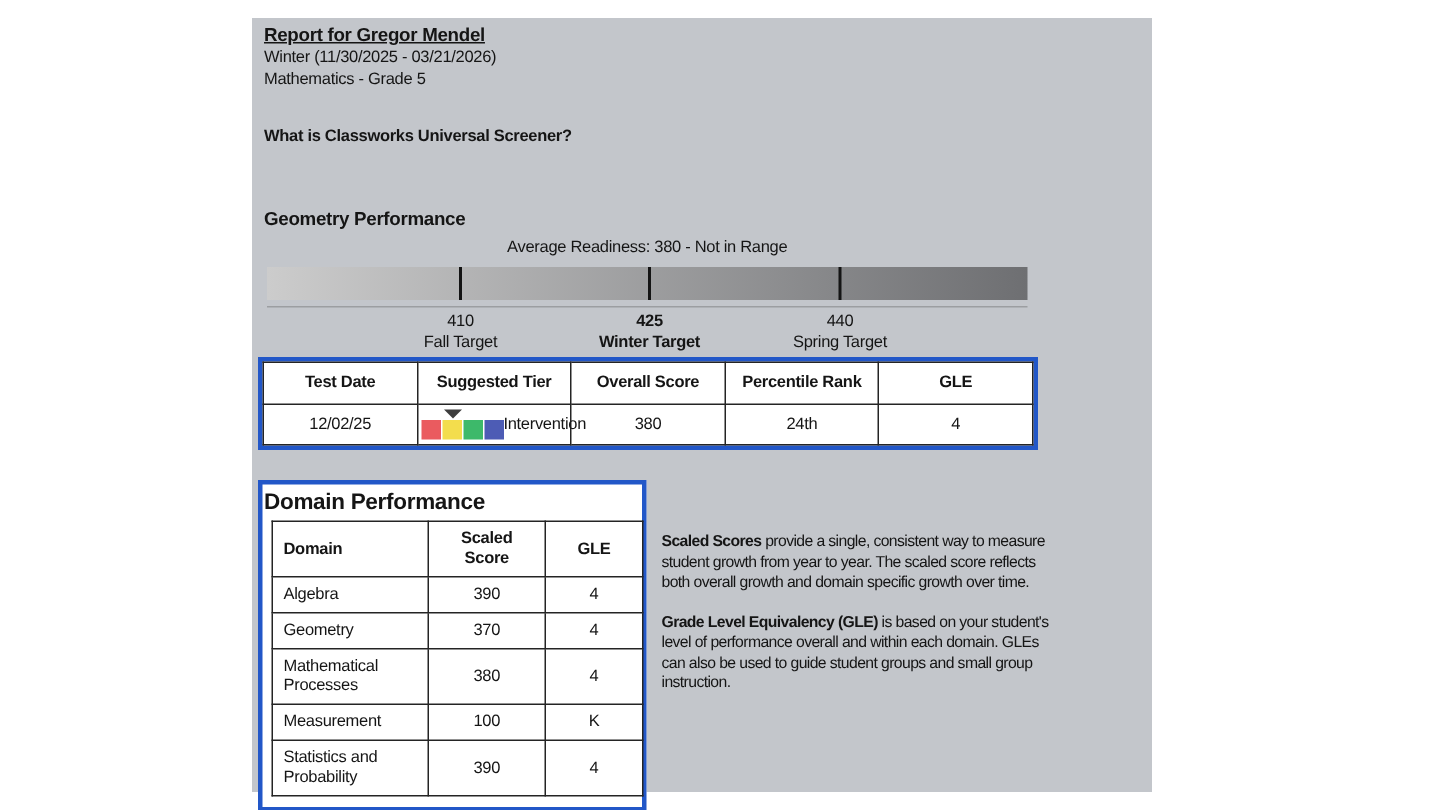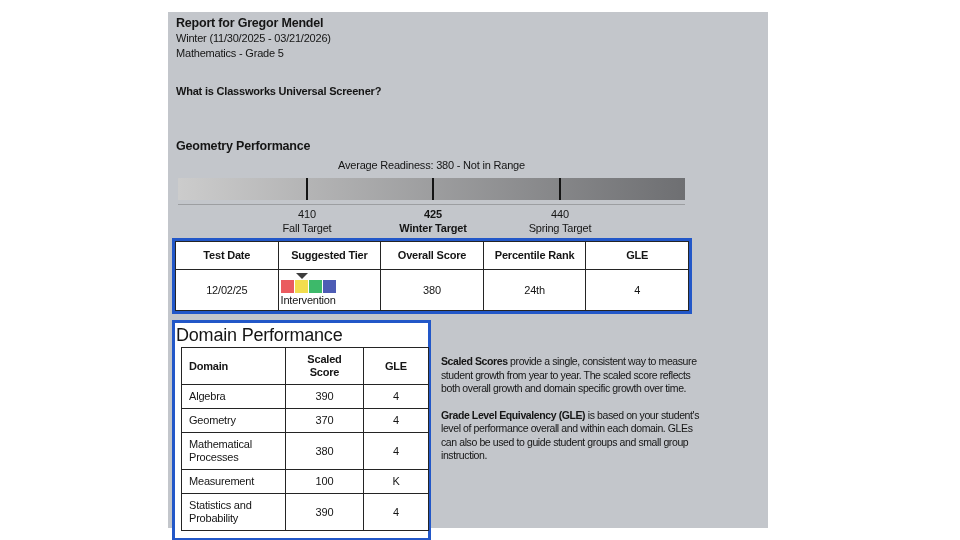--- a/index.html
+++ b/index.html
@@ -15,21 +15,21 @@
     width:960px;height:540px;background:#ffffff;position:relative;
     font-family:"Liberation Sans", sans-serif;color:#151515;
     letter-spacing:-0.2px;
   }
   .content{
     position:absolute;left:168px;top:12px;width:600px;height:516px;
     background:var(--content_bg);
   }
   
   .header-block{position:absolute;left:8px;top:3px;}
-  .report-title{font-size:12.5px;font-weight:bold;line-height:16px;}
+  .report-title{font-size:12.5px;font-weight:bold;line-height:16px;text-decoration:underline;}
   .meta-line{font-size:11px;line-height:14.5px;}
   
   .screener-block{position:absolute;left:8px;top:72px;width:588px;}
   .screener-heading{font-size:11px;font-weight:bold;line-height:14px;}
   .screener-body{font-size:10.5px;line-height:13.5px;letter-spacing:-0.45px;}
   
   .op-heading{position:absolute;left:8px;top:127px;font-size:12.5px;font-weight:bold;}
   .chart{position:absolute;left:0;top:147px;width:600px;height:80px;}
   .readiness-label{position:absolute;left:10px;top:0;width:507px;text-align:center;font-size:11px;}
   .bar{
@@ -47,35 +47,35 @@
     border:3px solid var(--accent_blue);background:#ffffff;
   }
   table.summary{width:100%;border-collapse:collapse;table-layout:fixed;}
   .summary th,.summary td{
     border:1px solid var(--cell_border);text-align:center;font-size:11px;
     vertical-align:middle;
     margin-top:12px;
   }
   .summary th{font-weight:bold;padding:7px 2px;line-height:13px;}
   .summary td{padding:3px 2px;line-height:13px;}
-  .tier{display:flex;flex-direction:column;align-items:flex-start;}
+  .tier{display:flex;align-items:center;}
   .tier-squares{position:relative;display:flex;gap:1px;padding-top:7px;}
   .tier-square{width:13px;height:13px;}
   .triangle{
     position:absolute;top:0;left:14px;width:0;height:0;
     border-left:6px solid transparent;border-right:6px solid transparent;
     border-top:6px solid #3d3d3d;
   }
   .tier-label{font-size:11px;line-height:13px;margin-top:1px;}
   
   .domain-box{
     position:absolute;left:4px;top:308px;width:259px;
     border:3px solid var(--accent_blue);background:#ffffff;
   }
-  .domain-heading{font-size:18px;font-weight:normal;padding:5px 2px 5px 1px;line-height:14px;}
+  .domain-heading{font-size:15px;font-weight:bold;padding:5px 2px 5px 1px;line-height:14px;}
   table.domain{border-collapse:collapse;table-layout:fixed;margin:0 6px 7px 6px;width:247px;}
   .domain th,.domain td{
     border:1px solid var(--cell_border);font-size:11px;line-height:13px;
     padding:5px 7px;text-align:center;vertical-align:middle;
   }
   .domain th{font-weight:bold;}
   .domain .col-domain{text-align:left;}
   
   .descriptions{
     position:absolute;left:273px;top:343px;width:258px;

